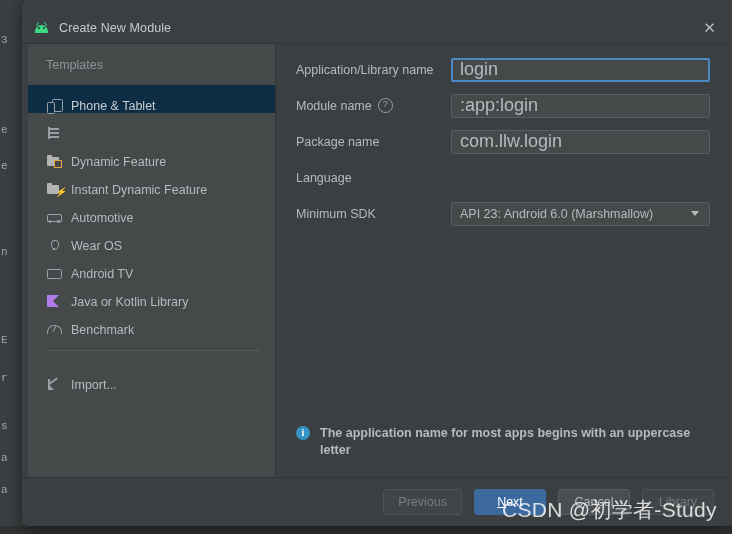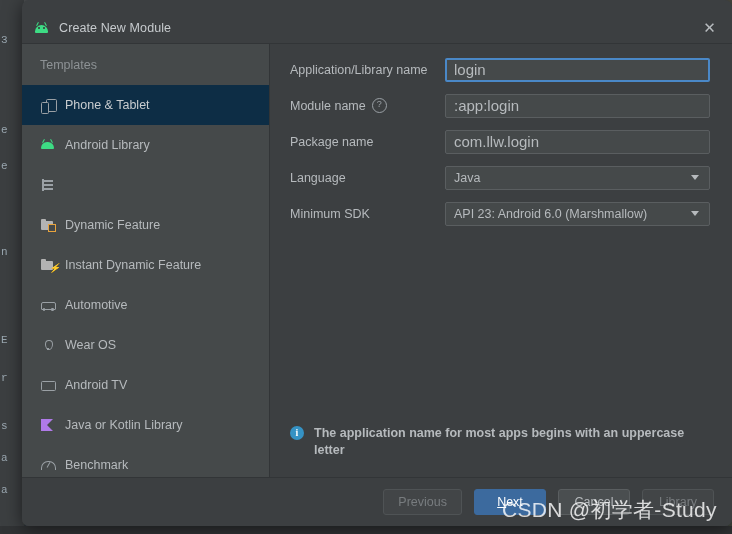--- a/index.html
+++ b/index.html
@@ -133,43 +133,44 @@
     line-height: 1;
     cursor: pointer;
   }
 
   
   .dlg-body {
     flex: 1 1 auto;
     display: flex;
     min-height: 0;
     border-top: 1px solid #323537;
+    padding-left: 6px;
   }
 
   
   .sidebar {
     width: 247px;
     flex: 0 0 247px;
     background: #45494a;
     border-right: 1px solid #323537;
     padding-top: 0;
     position: relative;
   }
   .templates-header {
     height: 41px;
     display: flex;
     align-items: center;
     padding-left: 18px;
     font-size: 12.5px;
     color: #8d9295;
   }
   .side-item {
-    height: 40px;
-    display: flex;
-    align-items: center;
+    height: 28px;
+    display: flex;
+    align-items: flex-end;
     padding-left: 18px;
     font-size: 12.5px;
     color: #b6babd;
     cursor: pointer;
     position: relative;
   }
   .side-item.selected {
     background: #0d2d45;
     color: #c9cdd0;
   }
@@ -349,21 +350,21 @@
   }
   .field {
     flex: 1 1 auto;
     height: 24px;
     background: #45494a;
     border: 1px solid #5a5e60;
     border-radius: 2px;
     display: flex;
     align-items: center;
     padding: 0 8px;
-    font-size: 15px;
+    font-size: 18px;
     color: #b6babd;
     box-sizing: border-box;
     cursor: text;
   }
   .field.focused {
     border: 2px solid #4a88c7;
     background: #45494a;
     padding: 0 7px;
   }
   .select-field {
@@ -511,28 +512,20 @@
       <div class="templates-header">Templates</div>
 
       <div class="side-item selected">
         <span class="side-icon ic-phone-tablet">
           <i class="tab"></i>
             <i class="phn"></i>
         </span>
         <span class="side-label">Phone &amp; Tablet</span>
       </div>
 
-      <div class="side-item">
-        <span class="side-icon ic-android">
-          <i class="a1"></i>
-            <i class="a2"></i>
-            <i class="body2"></i>
-        </span>
-        <span class="side-label">Android Library</span>
-      </div>
 
       <div class="side-item">
         <span class="side-icon ic-native">
           <i class="spine"></i>
             <i class="bar b1"></i>
             <i class="bar b2"></i>
             <i class="bar b3"></i>
         </span>
       </div>
 
@@ -622,24 +615,20 @@
           <div class="field">:app:login</div>
         </div>
 
         <div class="form-row">
           <div class="form-label">Package name</div>
           <div class="field">com.llw.login</div>
         </div>
 
         <div class="form-row">
           <div class="form-label">Language</div>
-          <div class="select-field">
-            <span>Java</span>
-            <span class="caret"></span>
-          </div>
         </div>
 
         <div class="form-row">
           <div class="form-label">Minimum SDK</div>
           <div class="select-field">
             <span>API 23: Android 6.0 (Marshmallow)</span>
             <span class="caret"></span>
           </div>
         </div>
 

